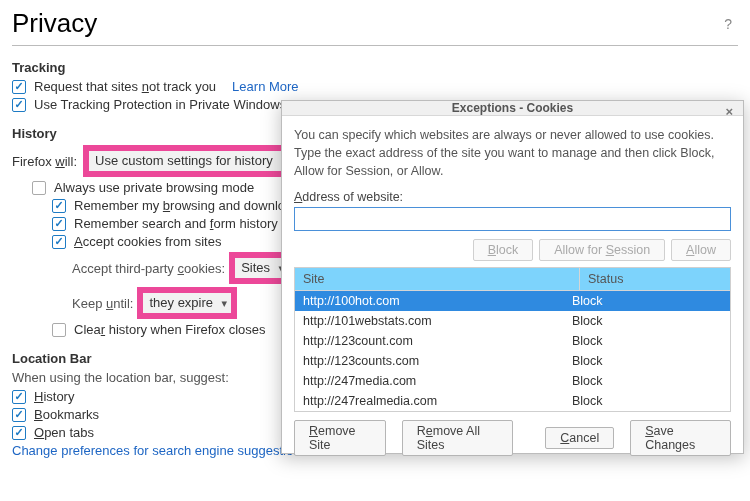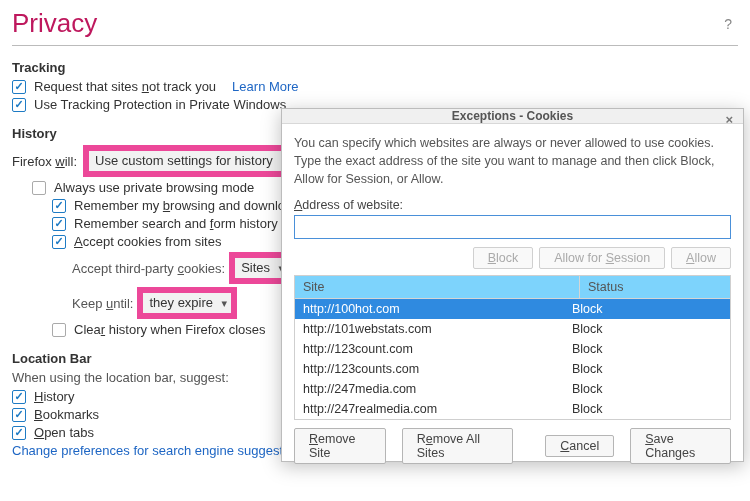--- a/index.html
+++ b/index.html
@@ -7,21 +7,21 @@
     margin: 0; padding: 0;
     width: 750px; height: 501px;
     font-family: "Segoe UI", Tahoma, sans-serif;
     font-size: 13px;
     color: #333;
     background: #fff;
     overflow: hidden;
   }
   .page { position: relative; width: 750px; height: 501px; padding: 8px 12px 0 12px; }
   .title-row { display:flex; align-items:center; border-bottom:1px solid #bbb; padding-bottom:6px; margin-bottom:14px; }
-  .page-title { font-size: 26px; font-weight: 300; color:#be185d; flex:1; }
+  .page-title { font-size: 26px; font-weight: 300; color:#000000; flex:1; }
   .help-icon { color:#888; font-size:14px; padding:2px 6px; border-radius:50%; cursor:pointer; }
   .section-head { font-weight: 700; margin: 6px 0 4px 0; color:#333; }
   .row { display:flex; align-items:center; margin:3px 0; }
   .indent-1 { margin-left: 20px; }
   .indent-2 { margin-left: 40px; }
   .chk {
     width: 14px; height: 14px; border: 1px solid #1e7bc4;
     display:inline-flex; align-items:center; justify-content:center;
     margin-right: 8px; color:#1e7bc4; font-size:11px; font-weight:bold;
     background:#fff; border-radius:2px;
@@ -37,21 +37,21 @@
     font-size:13px; position:relative; display:inline-block; min-height:20px; line-height:18px;
   }
   .select::after { content:"▾"; position:absolute; right:4px; top:1px; color:#555; font-size:11px; }
   .sel-firefox { min-width: 180px; margin-left:6px; }
   .sel-never { min-width: 60px; margin-left:4px; }
   .sel-expire { min-width: 90px; margin-left:4px; }
   .plain { color:#555; }
 
   
   .dialog {
-    position:absolute; top:108px; left:281px; width:463px; height:354px;
+    position:absolute; top:100px; left:281px; width:463px; height:354px;
     background:#fff; border:1px solid #bcbcbc;
     box-shadow: 0 4px 18px rgba(0,0,0,0.25);
     display:flex; flex-direction:column;
   }
   .dlg-titlebar {
     background:#f0f0f0; border-bottom:1px solid #d8d8d8;
     display:flex; align-items:center; justify-content:center;
     position:relative; height:24px; font-size:12px; color:#555; font-weight:600;
   }
   .dlg-close { position:absolute; right:6px; top:3px; font-size:13px; color:#777; cursor:pointer; padding:0 4px; }

